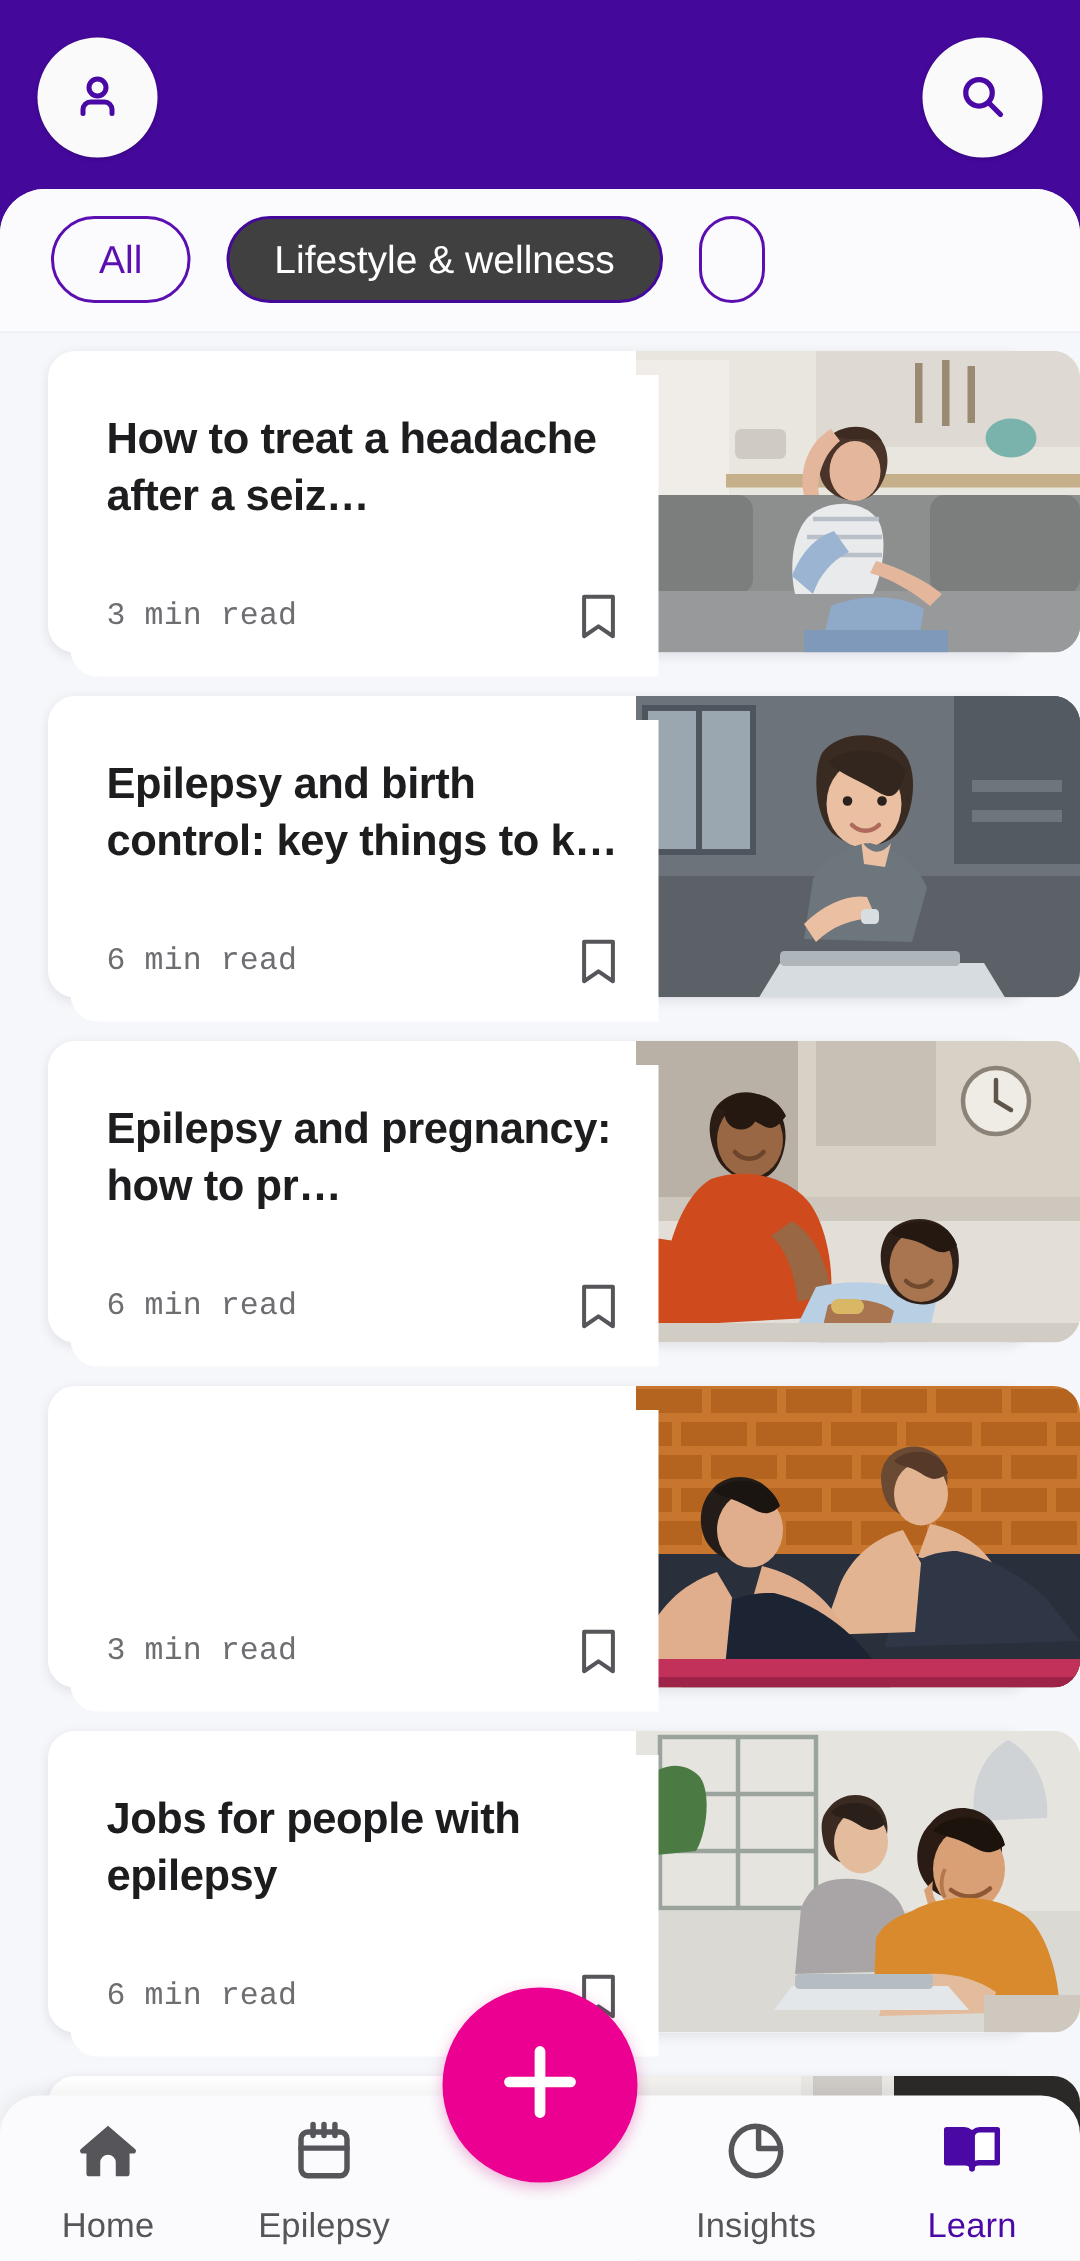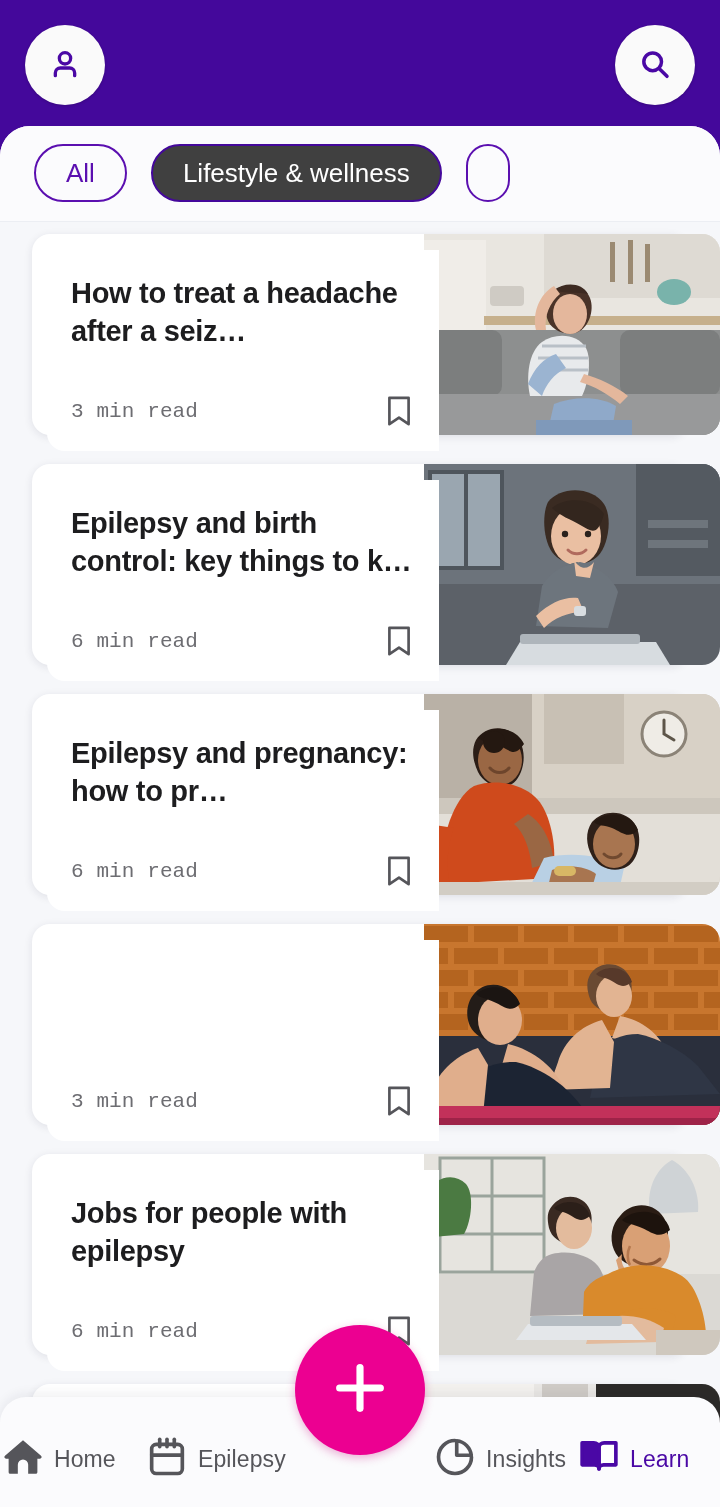--- a/index.html
+++ b/index.html
@@ -197,21 +197,21 @@
     box-shadow: 0 -3px 12px rgba(25,30,60,0.07);
     display: flex;
     align-items: flex-start;
     z-index: 20;
   }
   .nav-item {
     flex: 1;
     height: 110px;
     padding-top: 14px;
     display: flex;
-    flex-direction: row;
+    flex-direction: column;
     align-items: center;
     gap: 8px;
     cursor: pointer;
   }
   .nav-item.spacer { cursor: default; }
   .nav-label {
     font-size: 23px;
     color: #55555a;
     letter-spacing: 0.1px;
   }

